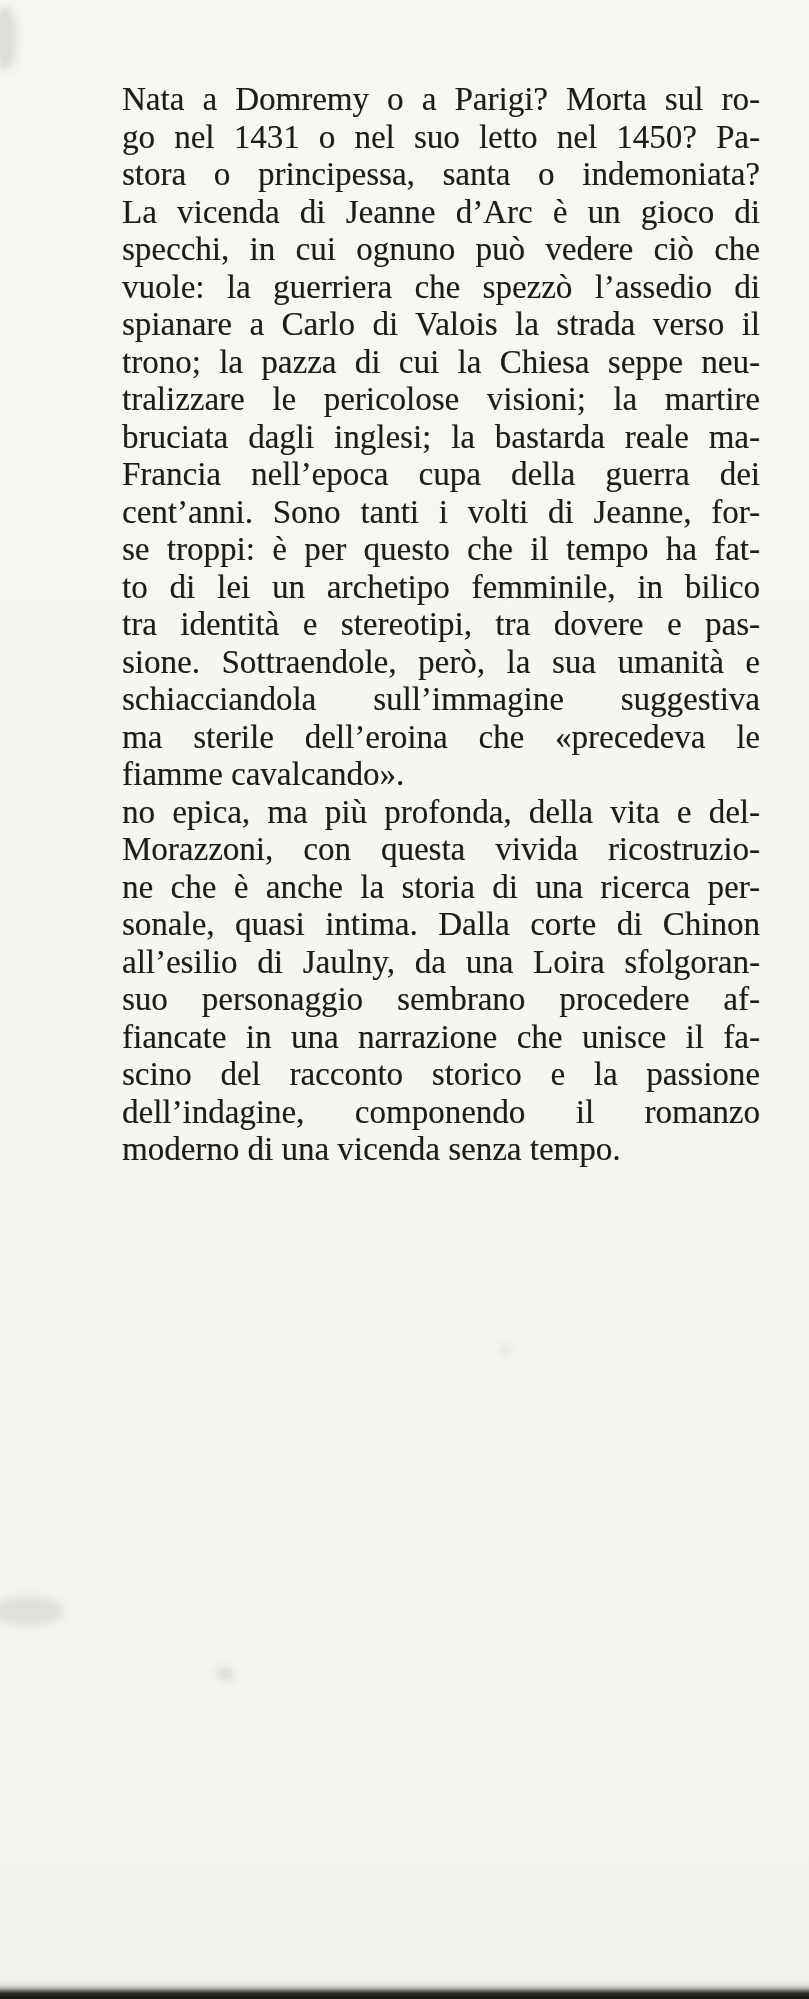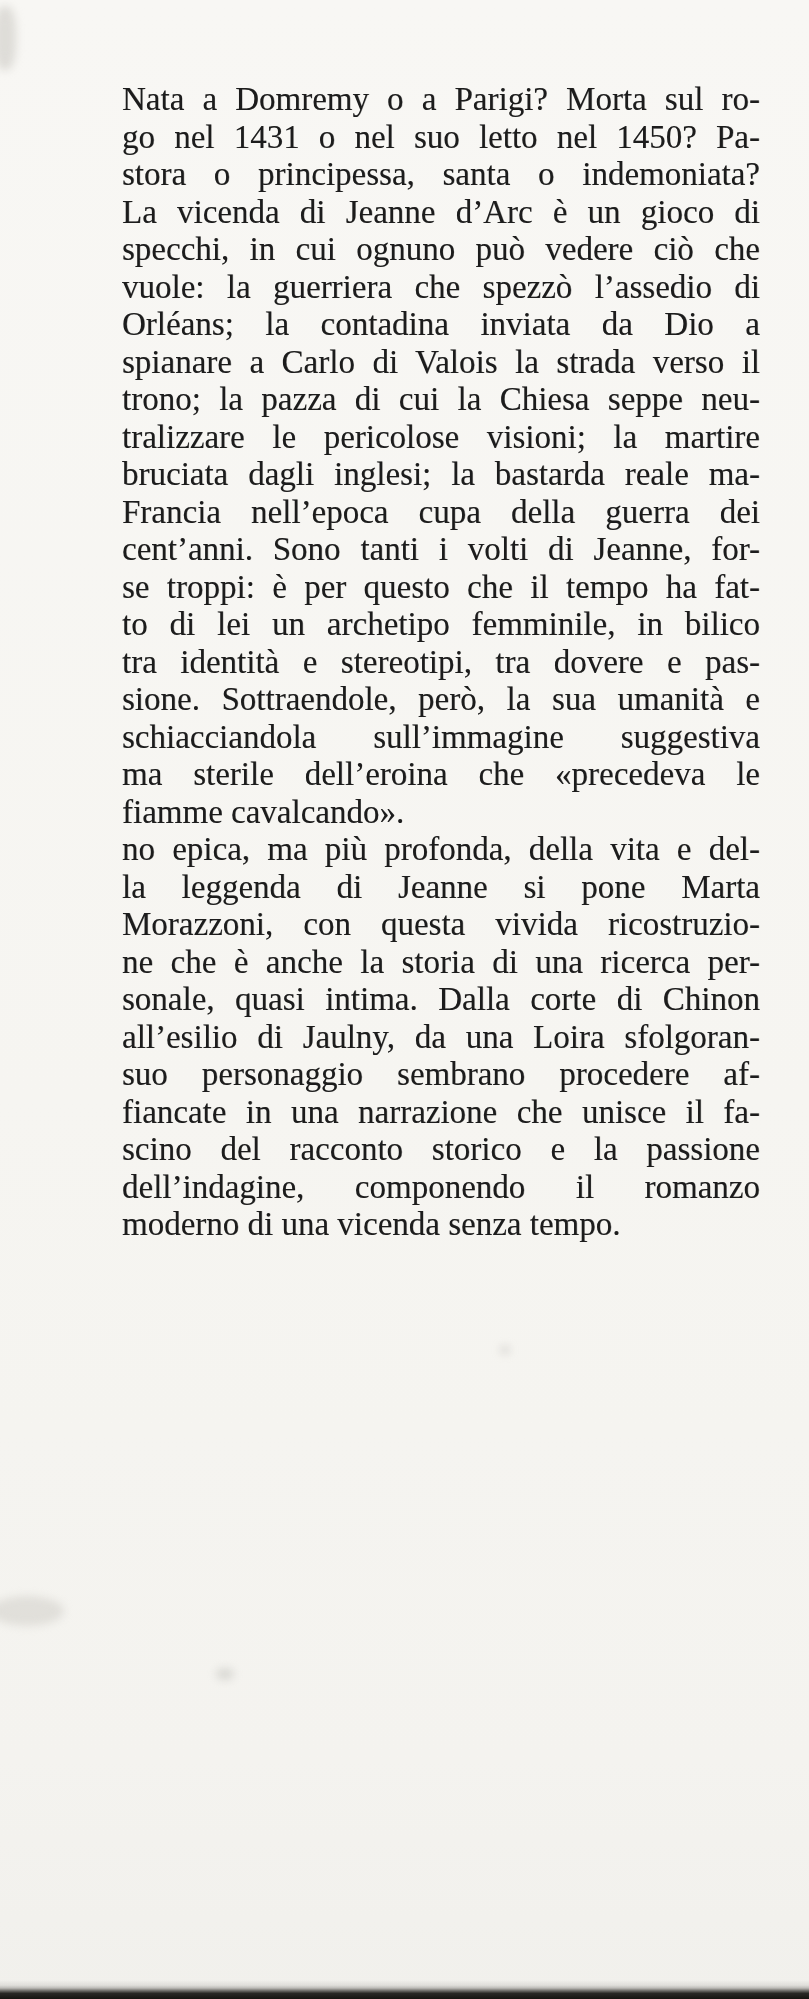--- a/index.html
+++ b/index.html
@@ -55,39 +55,37 @@
 
   <div class="text-block">
 
     <p class="para">
       <span class="line">Nata a Domremy o a Parigi? Morta sul ro-</span>
       <span class="line">go nel 1431 o nel suo letto nel 1450? Pa-</span>
       <span class="line">stora o principessa, santa o indemoniata?</span>
       <span class="line">La vicenda di Jeanne d’Arc è un gioco di</span>
       <span class="line">specchi, in cui ognuno può vedere ciò che</span>
       <span class="line">vuole: la guerriera che spezzò l’assedio di</span>
-      <span class="line">Orléans; la contadina inviata da Dio a</span>
       <span class="line">spianare a Carlo di Valois la strada verso il</span>
       <span class="line">trono; la pazza di cui la Chiesa seppe neu-</span>
       <span class="line">tralizzare le pericolose visioni; la martire</span>
       <span class="line">bruciata dagli inglesi; la bastarda reale ma-</span>
       <span class="line">Francia nell’epoca cupa della guerra dei</span>
       <span class="line">cent’anni. Sono tanti i volti di Jeanne, for-</span>
       <span class="line">se troppi: è per questo che il tempo ha fat-</span>
       <span class="line">to di lei un archetipo femminile, in bilico</span>
       <span class="line">tra identità e stereotipi, tra dovere e pas-</span>
       <span class="line">sione. Sottraendole, però, la sua umanità e</span>
       <span class="line">schiacciandola sull’immagine suggestiva</span>
       <span class="line">ma sterile dell’eroina che «precedeva le</span>
       <span class="line end">fiamme cavalcando».</span>
     </p>
 
     <p class="para">
       <span class="line">no epica, ma più profonda, della vita e del-</span>
-      <span class="line">la leggenda di Jeanne si pone Marta</span>
       <span class="line">Morazzoni, con questa vivida ricostruzio-</span>
       <span class="line">ne che è anche la storia di una ricerca per-</span>
       <span class="line">sonale, quasi intima. Dalla corte di Chinon</span>
       <span class="line">all’esilio di Jaulny, da una Loira sfolgoran-</span>
       <span class="line">suo personaggio sembrano procedere af-</span>
       <span class="line">fiancate in una narrazione che unisce il fa-</span>
       <span class="line">scino del racconto storico e la passione</span>
       <span class="line">dell’indagine, componendo il romanzo</span>
       <span class="line end">moderno di una vicenda senza tempo.</span>
     </p>

